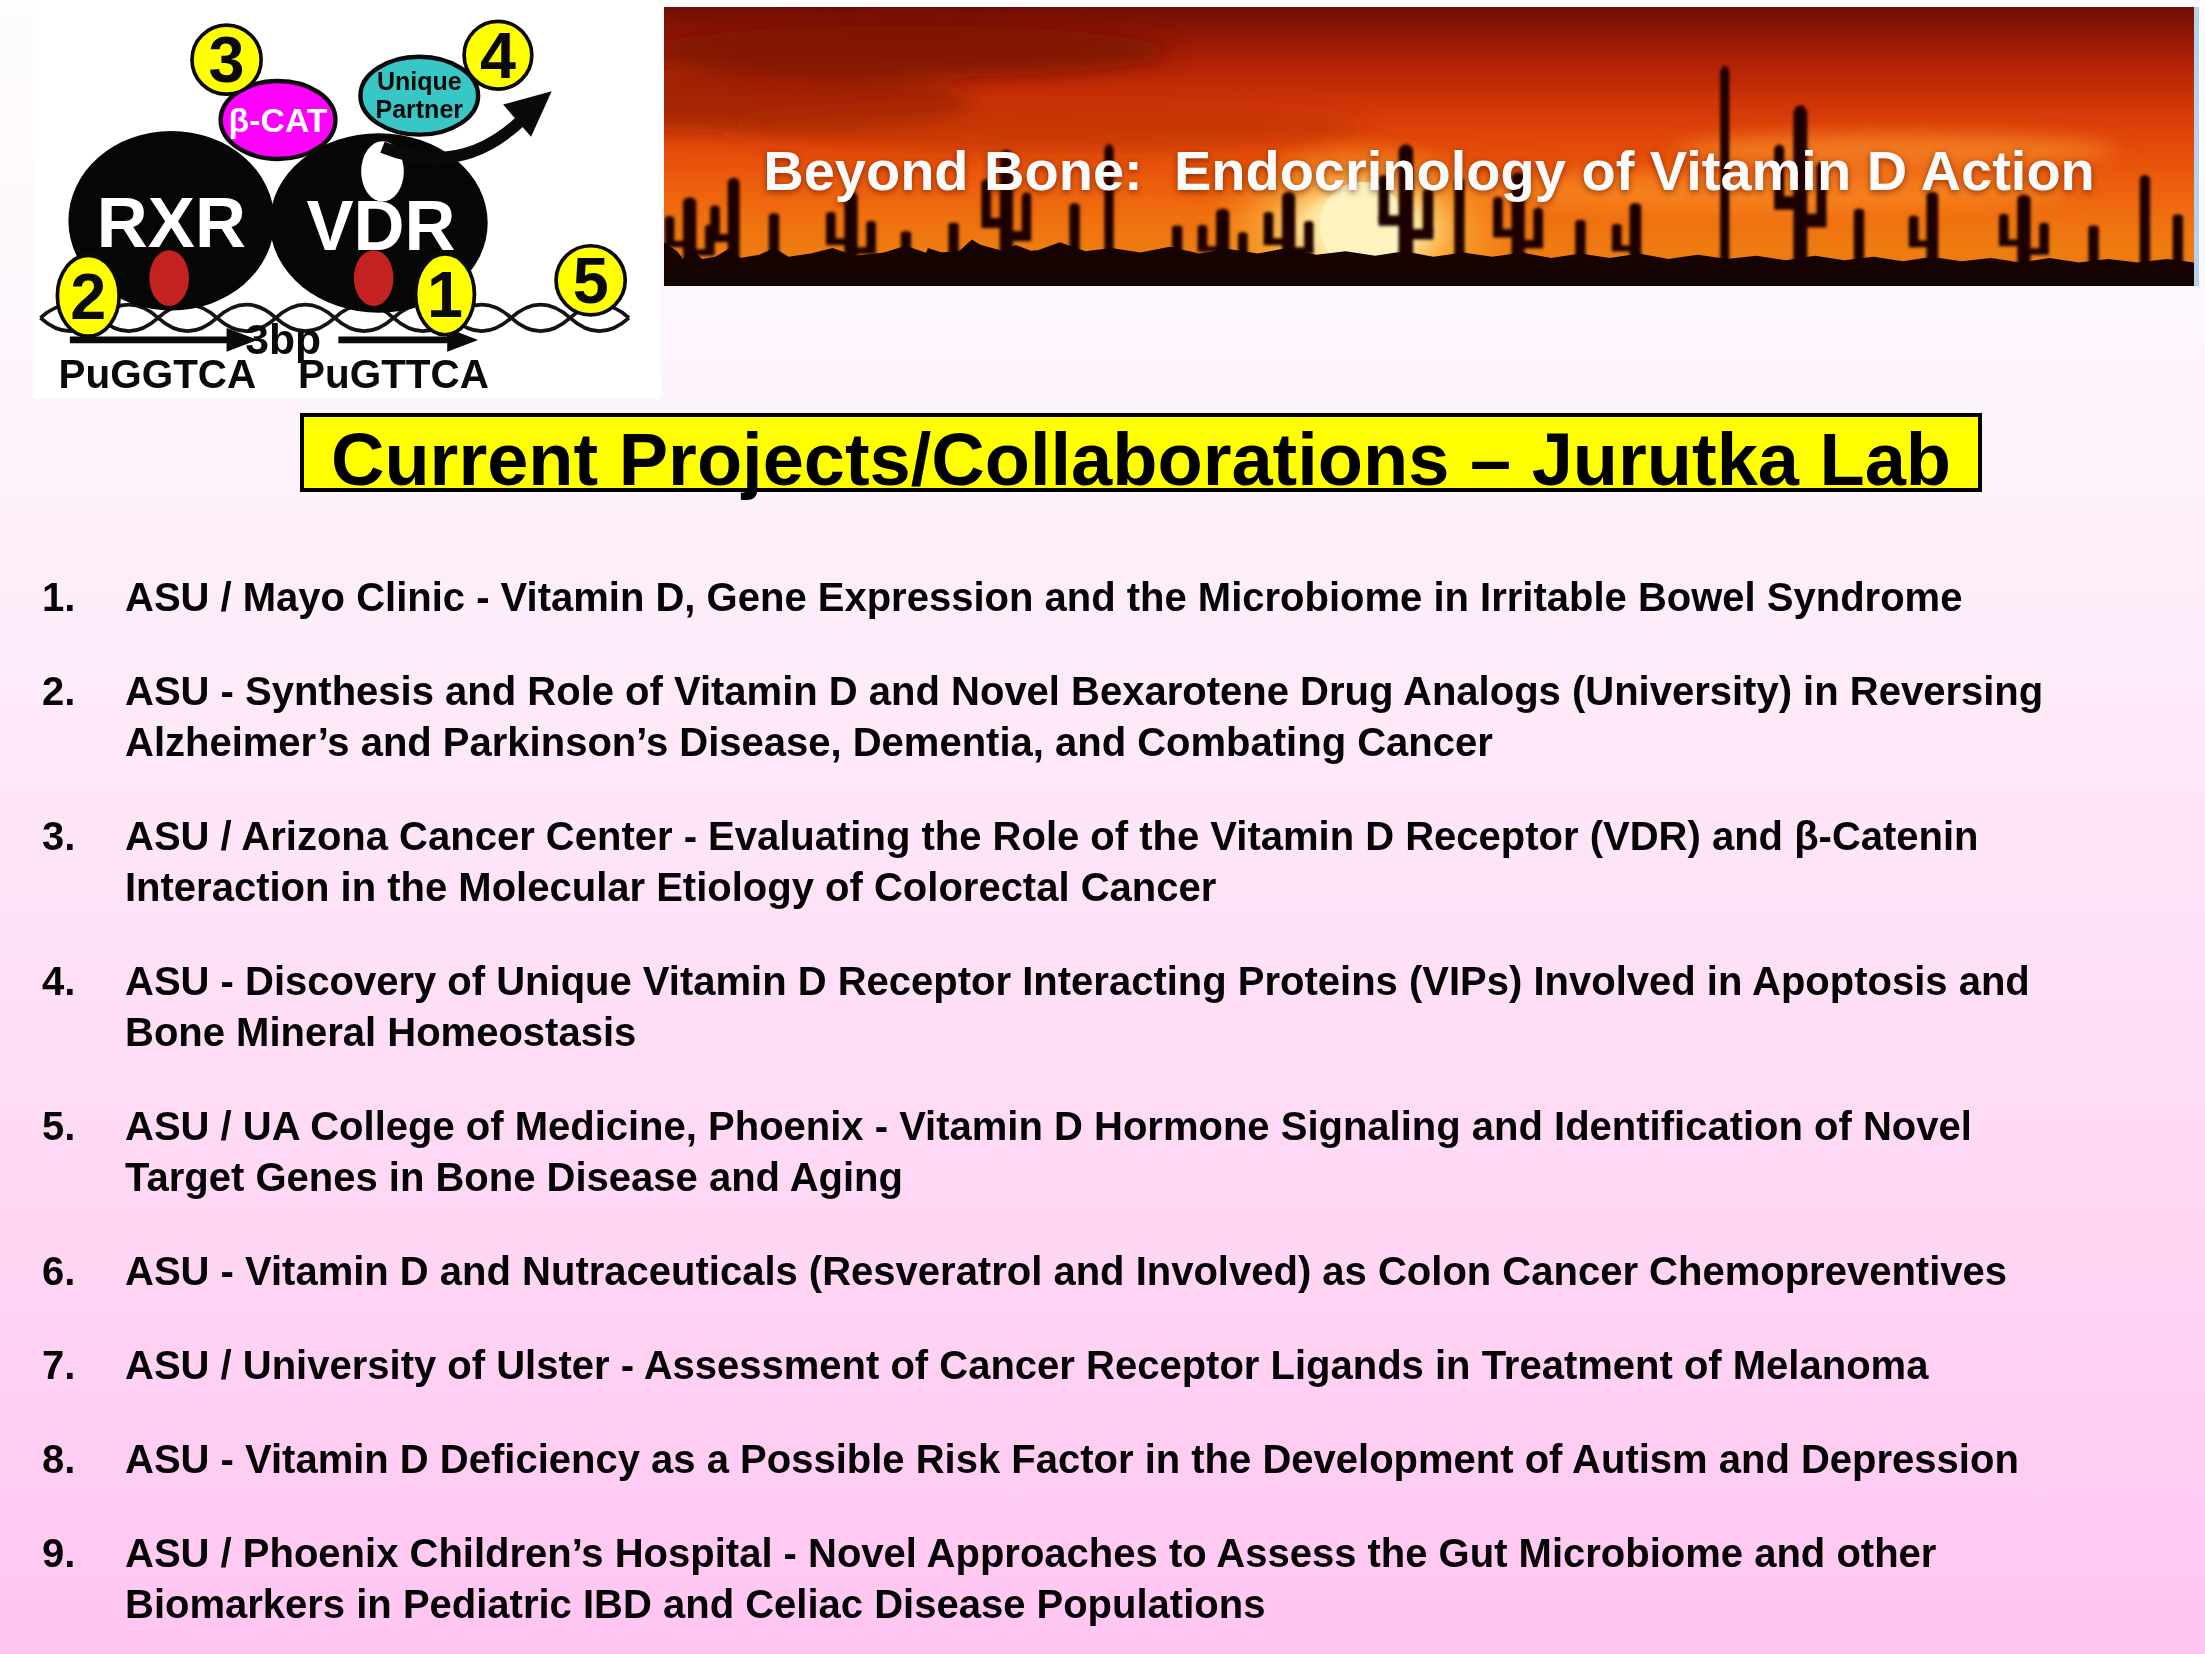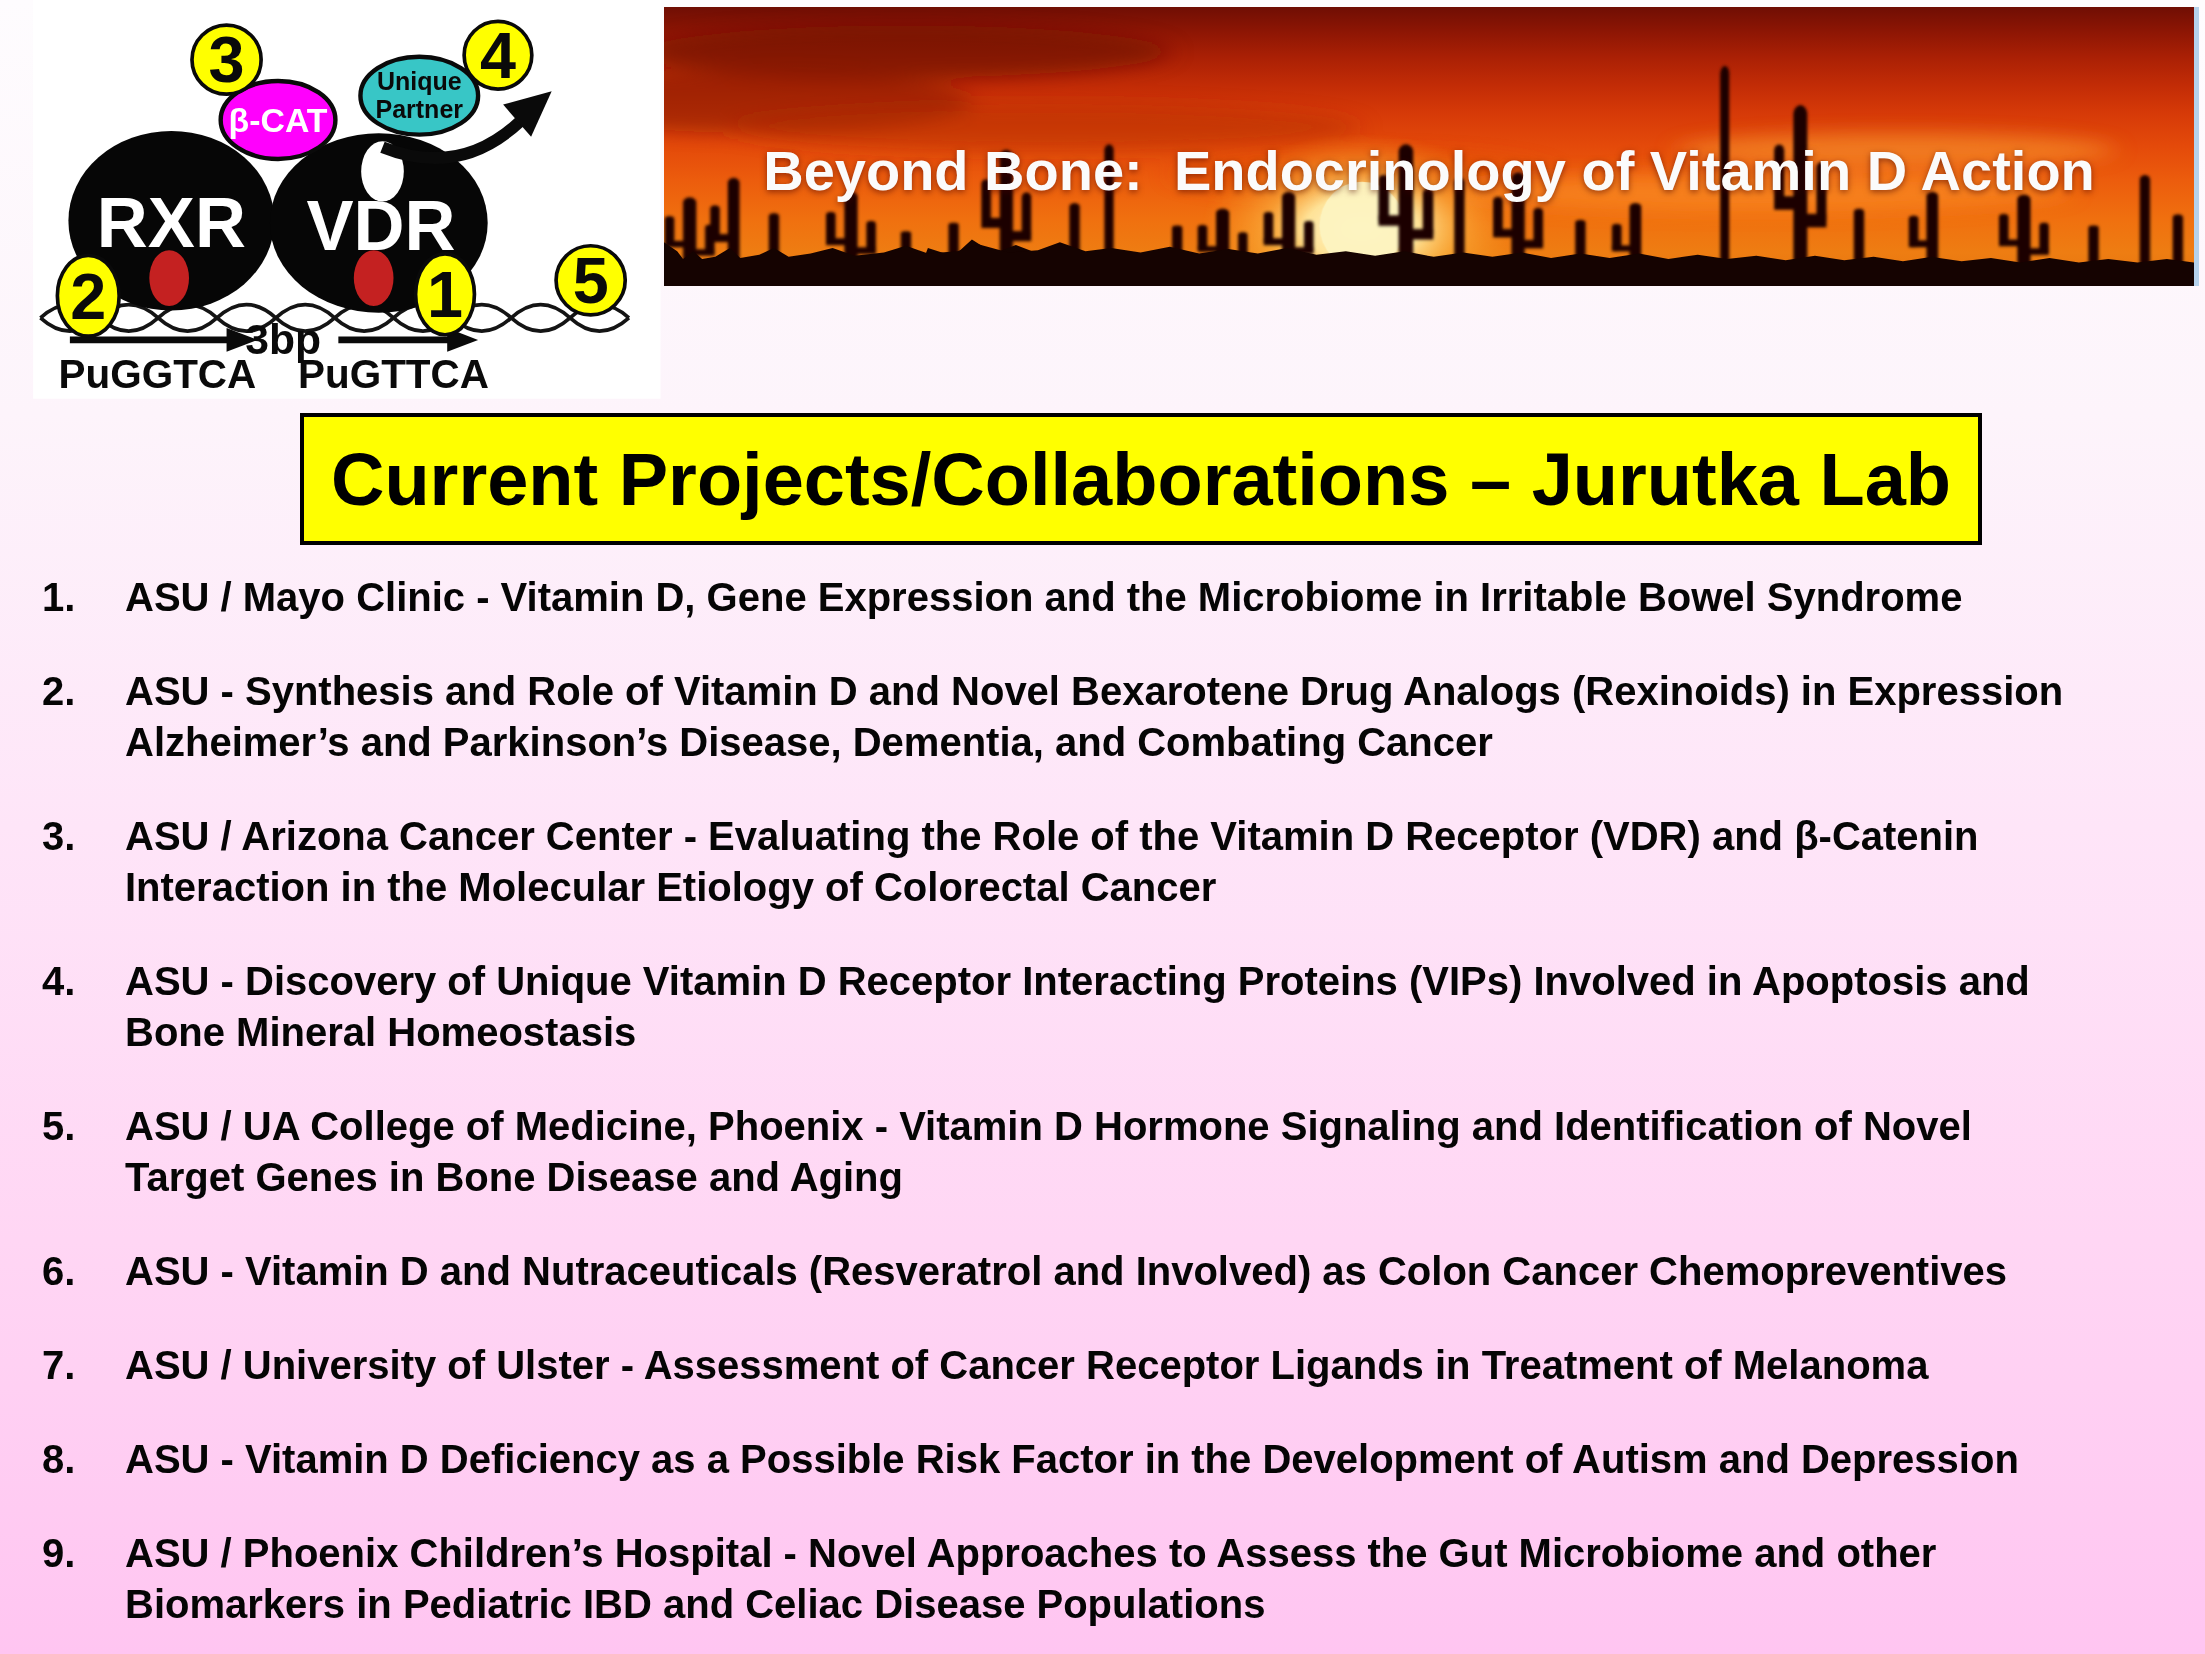--- a/index.html
+++ b/index.html
@@ -14,22 +14,22 @@
   .banner{position:absolute;left:664px;top:7.4px;width:1530px;height:279px;overflow:hidden;
     border-right:5.1px solid #b5d2ec;
     background:linear-gradient(180deg,#700e04 0%,#8e1604 9%,#aa2005 18%,#c22c06 28%,#d63a08 38%,
       #e44a0a 50%,#ec5c0d 62%,#f0700f 76%,#ee7d12 88%,#e4740f 100%);}
   .banner-art{position:absolute;left:0;top:0;width:100%;height:100%;}
   .banner-title{position:absolute;left:0;right:0;top:13.2px;text-align:center;color:#fbfbfb;
     font-weight:bold;font-size:56px;line-height:60px;white-space:pre;
     text-shadow:0 2.2px 6.6px rgba(70,0,0,.55);}
 
   
-  .title-box{position:absolute;left:300px;top:413px;width:1682px;height:132px;box-sizing:border-box;
-    background:#ffff00;border:4.4px solid #000;display:flex;align-items:center;justify-content:center;}
+  .title-box{position:absolute;left:300px;top:413px;width:1682px;height:79px;box-sizing:border-box;
+    background:#ffff00;border:4.4px solid #000;display:flex;justify-content:center;}
   .title-box span{font-weight:bold;font-size:74px;color:#000;white-space:nowrap;}
 
   
   .project-list{position:absolute;left:0;top:572px;right:0;}
   .project-row{display:flex;margin-bottom:43px;color:#050505;font-weight:bold;
     font-size:40px;line-height:51px;}
   .project-num{flex:0 0 83px;padding-left:42px;}
   .project-text{flex:1;padding-right:7px;white-space:pre-line;}
 
   svg text{font-family:"Liberation Sans",sans-serif;}
@@ -186,21 +186,21 @@
     <span>Current Projects/Collaborations – Jurutka Lab</span>
   </div>
 
   <div class="project-list">
     <div class="project-row">
       <div class="project-num">1.</div>
       <div class="project-text">ASU / Mayo Clinic - Vitamin D, Gene Expression and the Microbiome in Irritable Bowel Syndrome</div>
     </div>
     <div class="project-row">
       <div class="project-num">2.</div>
-      <div class="project-text">ASU - Synthesis and Role of Vitamin D and Novel Bexarotene Drug Analogs (Rexinoids) in Expression
+      <div class="project-text">ASU - Synthesis and Role of Vitamin D and Novel Bexarotene Drug Analogs (University) in Reversing
 Alzheimer’s and Parkinson’s Disease, Dementia, and Combating Cancer</div>
     </div>
     <div class="project-row">
       <div class="project-num">3.</div>
       <div class="project-text">ASU / Arizona Cancer Center - Evaluating the Role of the Vitamin D Receptor (VDR) and β-Catenin
 Interaction in the Molecular Etiology of Colorectal Cancer</div>
     </div>
     <div class="project-row">
       <div class="project-num">4.</div>
       <div class="project-text">ASU - Discovery of Unique Vitamin D Receptor Interacting Proteins (VIPs) Involved in Apoptosis and

